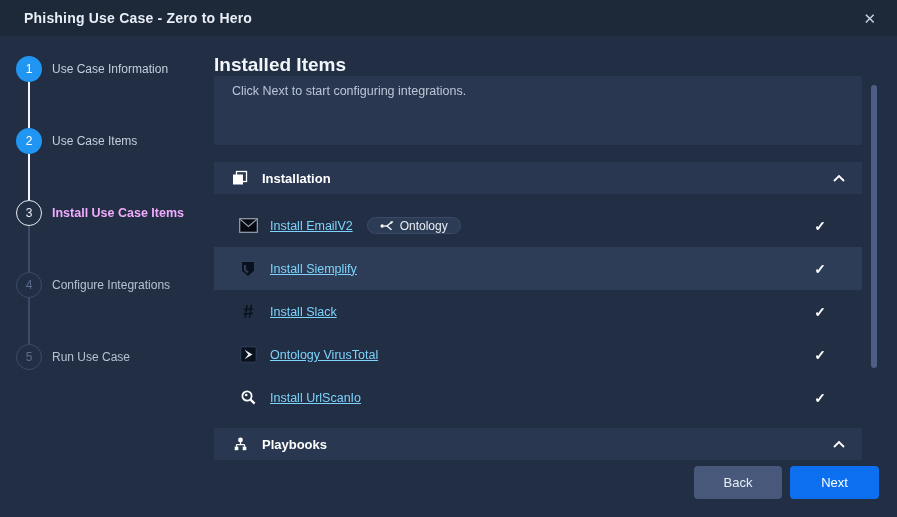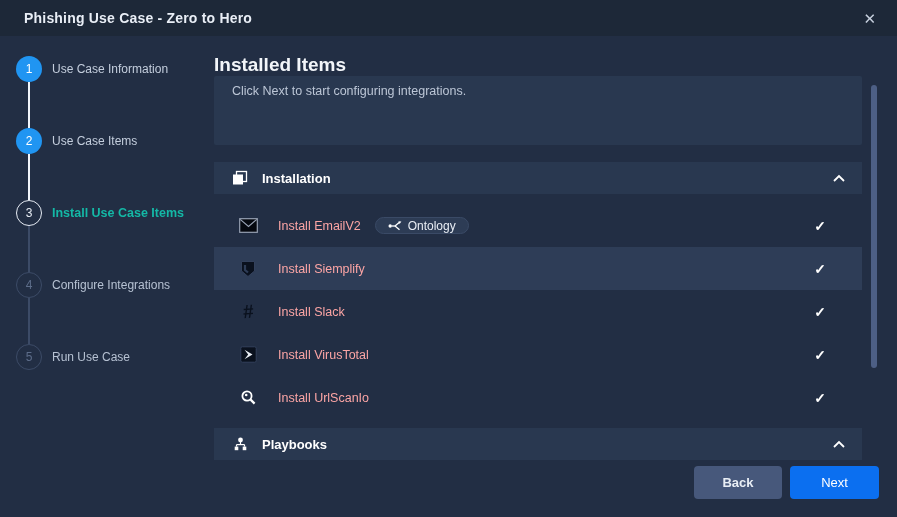--- a/index.html
+++ b/index.html
@@ -24,21 +24,21 @@
   .c3 { top:190px; height:46px; }
   .c4 { top:262px; height:46px; }
   .step { position:absolute; left:16px; display:flex; align-items:center; cursor:pointer; }
   .s1{top:20px} .s2{top:92px} .s3{top:164px} .s4{top:236px} .s5{top:308px}
   .circle { width:26px; height:26px; border-radius:50%; display:flex; align-items:center;
             justify-content:center; font-size:12px; flex:0 0 auto; }
   .step.completed .circle { background:#2095f2; color:#fff; }
   .step.active .circle { background:transparent; border:1.5px solid #e7ecf4; color:#e7ecf4; }
   .step.upcoming .circle { background:transparent; border:1.5px solid #3c4b67; color:#5d6d8a; }
   .step .slabel { margin-left:10px; font-size:12px; color:#c4cedd; white-space:nowrap; }
-  .step.active .slabel { color:#14b8a6; font-weight:700; font-size:12.5px; }
+  .step.active .slabel { color:#f0abfc; font-weight:700; font-size:12.5px; }
   .step.upcoming .slabel { color:#b6c1d2; }
 
   
   .content { position:absolute; left:214px; top:36px; right:0; bottom:0; }
   .page-heading { position:absolute; top:18px; left:0; font-size:19px; font-weight:600; color:#f2f5f9; }
 
   .banner { position:absolute; top:40px; left:0; width:648px; height:69px; background:#293850; border-radius:2px; }
   .banner-title { margin:14px 0 0 18px; font-size:15px; font-weight:700; color:#2ebd96; }
   .banner-sub { margin:8px 0 0 18px; font-size:12.5px; color:#bcc6d6; }
 
@@ -47,34 +47,34 @@
   .sec-integrations { top:126px; }
   .sec-playbooks { top:392px; }
   .section-header .sec-label { margin-left:12px; font-size:13px; font-weight:700; color:#fff; }
   .section-header .chevron { margin-left:auto; display:flex; }
 
   .item-row { position:absolute; left:0; width:648px; height:43px; display:flex; align-items:center;
               padding:0 16px 0 24px; cursor:pointer; }
   .r1{top:168px} .r2{top:211px} .r3{top:254px} .r4{top:297px} .r5{top:340px}
   .item-row.highlighted { background:#2e3d57; }
   .item-icon { width:20px; display:flex; justify-content:center; flex:0 0 auto; }
-  .item-label { margin-left:20px; font-size:12.5px; color:#fca5a5; }
+  .item-label { margin-left:12px; font-size:12.5px; color:#7dd3fc;text-decoration:underline; }
   .badge { margin-left:14px; display:inline-flex; align-items:center; gap:6px; height:17px;
            padding:0 12px; border-radius:12px; background:#2d3c55; border:1px solid #3a4a66;
            font-size:12px; color:#e8edf4; }
   .check { margin-left:auto; margin-right:20px; color:#ffffff; font-size:14px; font-weight:900; }
 
   .slack-glyph { font-size:19px; font-weight:800; color:#0a111e; transform:rotate(-4deg); line-height:1; }
 
   .scroll-thumb { position:absolute; left:657px; top:49px; width:6px; height:283px;
                   border-radius:3px; background:#4d5f85; cursor:grab; }
 
   .btn { position:absolute; top:430px; height:33px; border:none; border-radius:4px;
          font-family:"Liberation Sans", sans-serif; font-size:13px; cursor:pointer; }
-  .btn-back { right:115px; width:88px; background:#47587b; color:#e9eef5;font-weight:bold; }
+  .btn-back { right:115px; width:88px; background:#47587b; color:#e9eef5; }
   .btn-next { right:18px; width:89px; background:#0b6ff0; color:#ffffff; }
 </style>
 </head>
 <body>
 
 <div class="modal">
 
   <div class="titlebar">
     <span class="title">Phishing Use Case - Zero to Hero</span>
     <span class="close">✕</span>
@@ -170,21 +170,21 @@
       <span class="check">✓</span>
     </div>
 
     <div class="item-row r4">
       <span class="item-icon">
         <svg width="17" height="17" viewBox="0 0 17 17">
           <rect x="0.8" y="0.8" width="15.4" height="15.4" rx="1.5" fill="#0a111e" stroke="#33415c" stroke-width="1"></rect>
           <polygon points="4.5,3.8 12.5,8.5 4.5,13.2 8.2,8.5" fill="#e9eef5"></polygon>
         </svg>
       </span>
-      <span class="item-label">Install VirusTotal</span>
+      <span class="item-label">Ontology VirusTotal</span>
       <span class="check">✓</span>
     </div>
 
     <div class="item-row r5">
       <span class="item-icon">
         <svg width="17" height="17" viewBox="0 0 17 17">
           <circle cx="7" cy="7" r="4.6" fill="none" stroke="#ffffff" stroke-width="1.8"></circle>
           <circle cx="6.2" cy="6" r="1.3" fill="#ffffff"></circle>
           <line x1="10.6" y1="10.6" x2="14.6" y2="14.6" stroke="#ffffff" stroke-width="2.2"></line>
         </svg>

